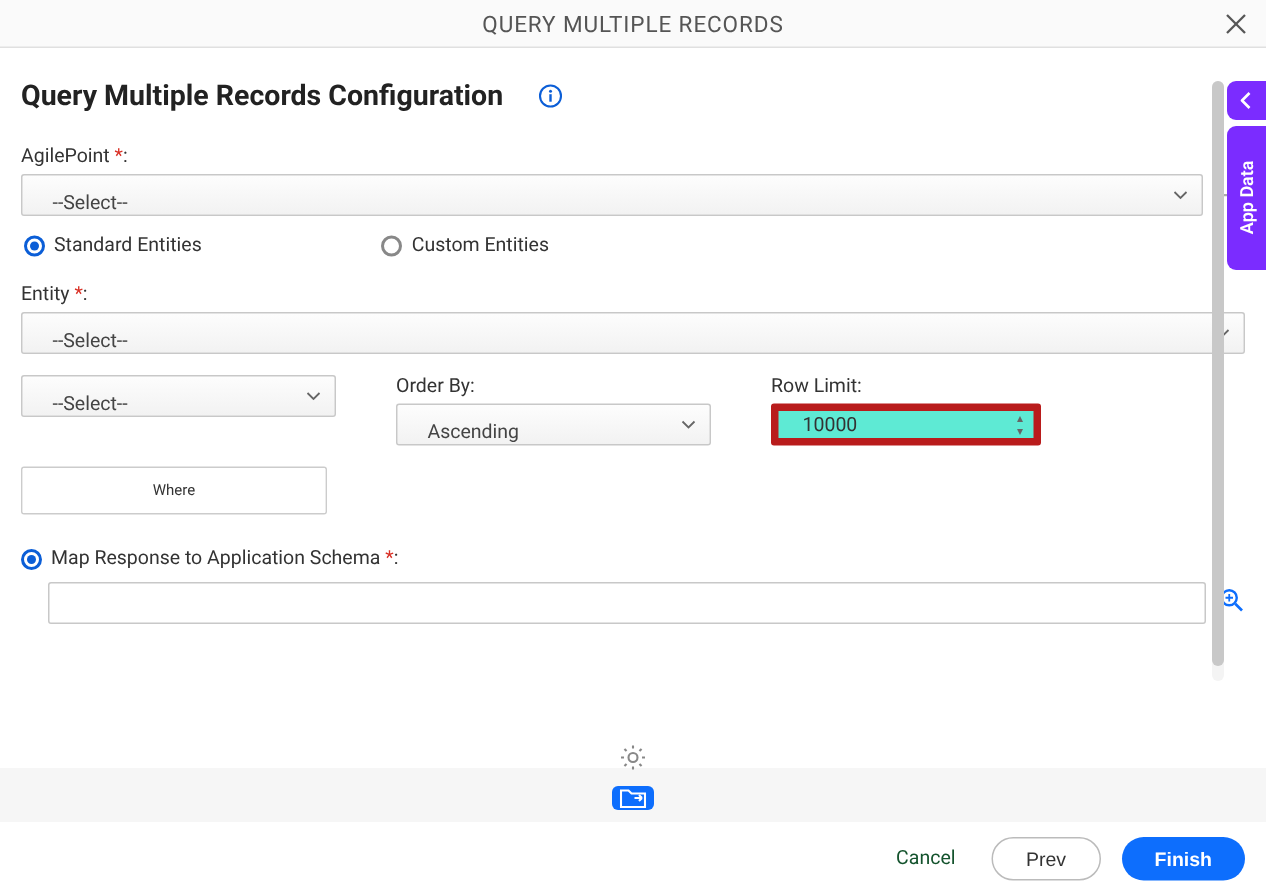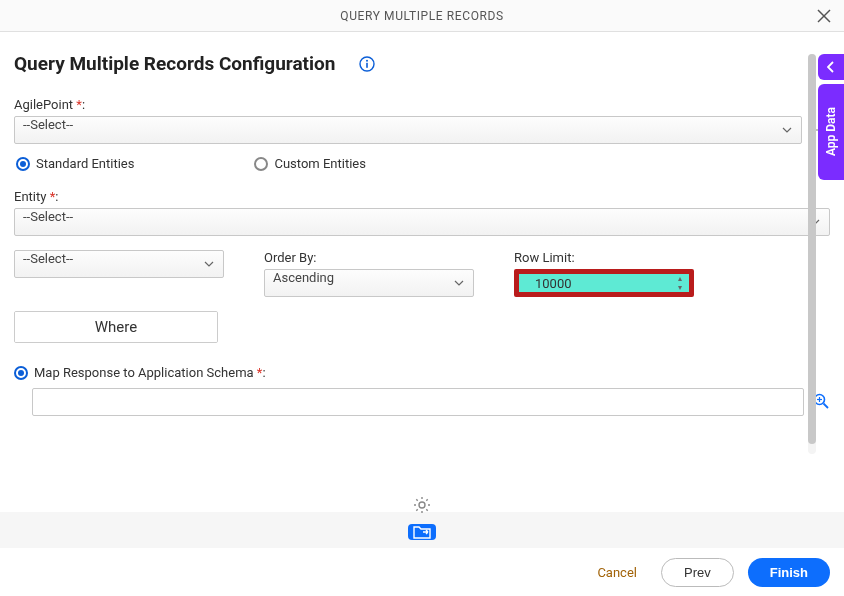--- a/index.html
+++ b/index.html
@@ -16,21 +16,21 @@
   .titlebar {
     height: 32px;
     border-bottom: 1px solid #e0e0e0;
     display: flex;
     align-items: center;
     justify-content: center;
     position: relative;
     background: #fafafa;
   }
   .titlebar-text {
-    font-size: 12px;
+    font-size: 15px;
     letter-spacing: 0.6px;
     color: #555;
   }
   .close-btn {
     position: absolute;
     right: 8px;
     top: 4px;
     width: 24px;
     height: 24px;
     display: flex;
@@ -71,22 +71,22 @@
     gap: 8px;
     margin-bottom: 12px;
   }
   .select {
     flex: 1;
     height: 28px;
     border: 1px solid #c8c8c8;
     background: linear-gradient(#fdfdfd,#f2f2f2);
     border-radius: 2px;
     display: flex;
-    align-items: flex-start;
-    padding: 0 8px;
+    align-items: flex-end;
+    padding: 0 20px;
     position: relative;
     cursor: pointer;
     font-size: 13px;
     color: #444;
   }
   .select .caret {
     position: absolute;
     right: 4px;
     top: 2px;
     width: 20px;
@@ -145,21 +145,21 @@
     position:absolute;right:2px;top:2px;bottom:2px;width:14px;
     display:flex;flex-direction:column;justify-content:center;gap:1px;
   }
   .spinner div{height:8px;display:flex;align-items:center;justify-content:center;color:#666;cursor:pointer;font-size:8px;}
   .tabs {
     display:flex;border:1px solid #ccc;border-radius:2px;width:204px;
     overflow:hidden;margin-bottom:22px;
   }
   .tab {
     flex:1;text-align:center;height:30px;display:flex;align-items:center;justify-content:center;
-    cursor:pointer;font-size:15px;background:#fff;
+    cursor:pointer;font-size:10px;background:#fff;
   }
   .tab.active { background:#0d6efd;color:#fff; }
   .map-row { display:flex;align-items:center;gap:6px;margin-bottom:8px; }
   .map-input {
     margin-left:18px;
     display:flex;align-items:center;gap:8px;
   }
   .text-input {
     flex:1;height:28px;border:1px solid #c8c8c8;border-radius:2px;background:#fff;
     width:680px;
@@ -199,21 +199,21 @@
   }
   .advanced .plus-circle {
     width:14px;height:14px;border-radius:50%;background:#888;color:#fff;
     display:flex;align-items:center;justify-content:center;font-size:10px;
   }
   .footer {
     position:absolute;left:0;right:0;bottom:0;height:48px;
     display:flex;align-items:center;justify-content:flex-end;gap:14px;
     padding-right:14px;background:#fff;
   }
-  .btn-text { color:#a16207;cursor:pointer;padding:6px 10px; }
+  .btn-text { color:#14532d;cursor:pointer;padding:6px 10px; }
   .btn-outline {
     border:1px solid #bbb;border-radius:16px;padding:6px 22px;cursor:pointer;
     font-size:13px;color:#333;background:#fff;
   }
   .btn-primary {
     border:none;border-radius:16px;padding:7px 22px;cursor:pointer;
     font-size:13px;color:#ffffff;background:#0d6efd;font-weight:600;
   }
 </style>
 </head>

